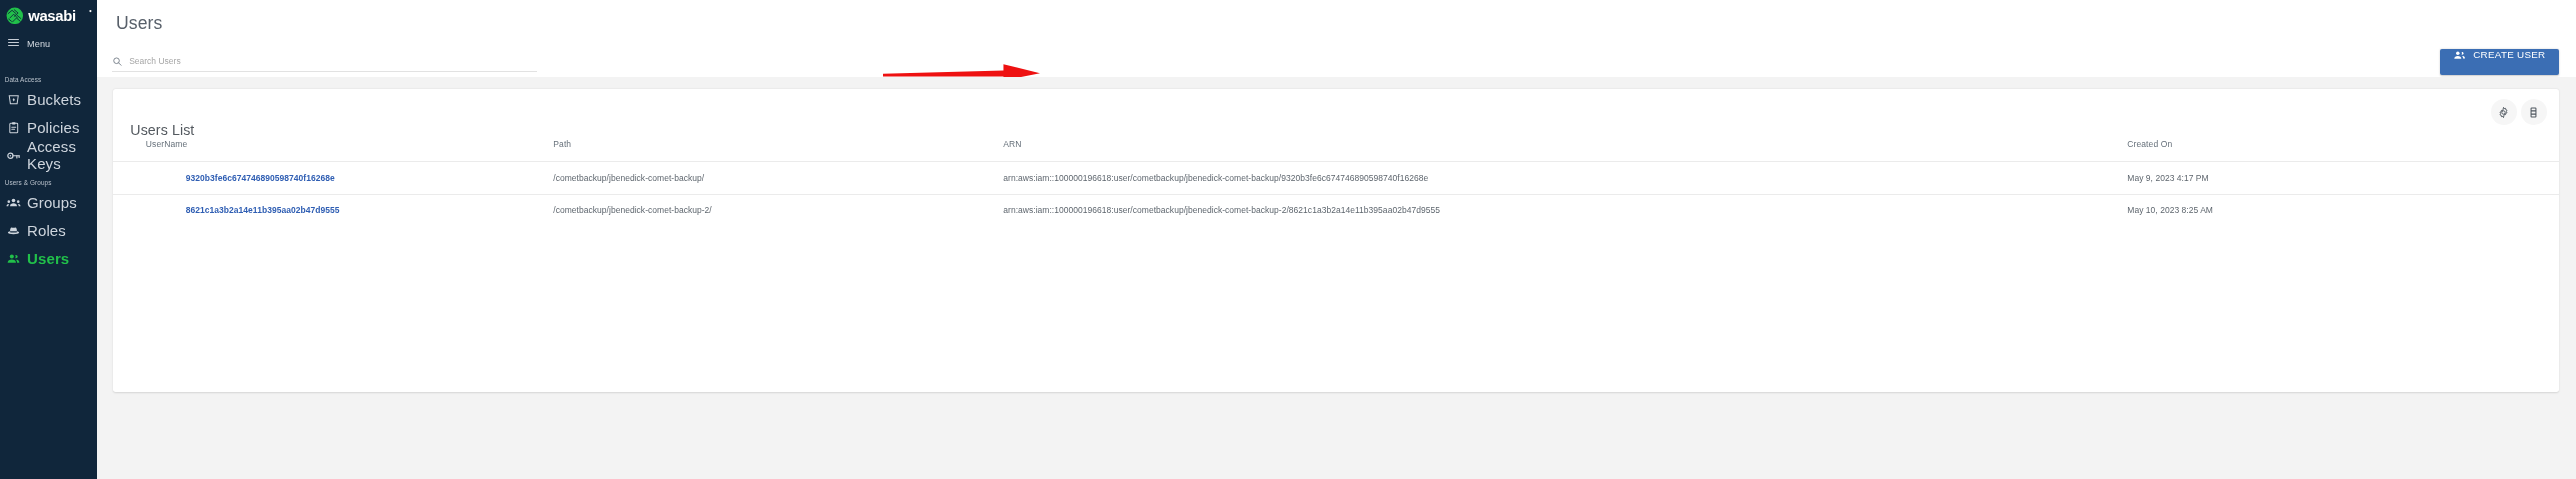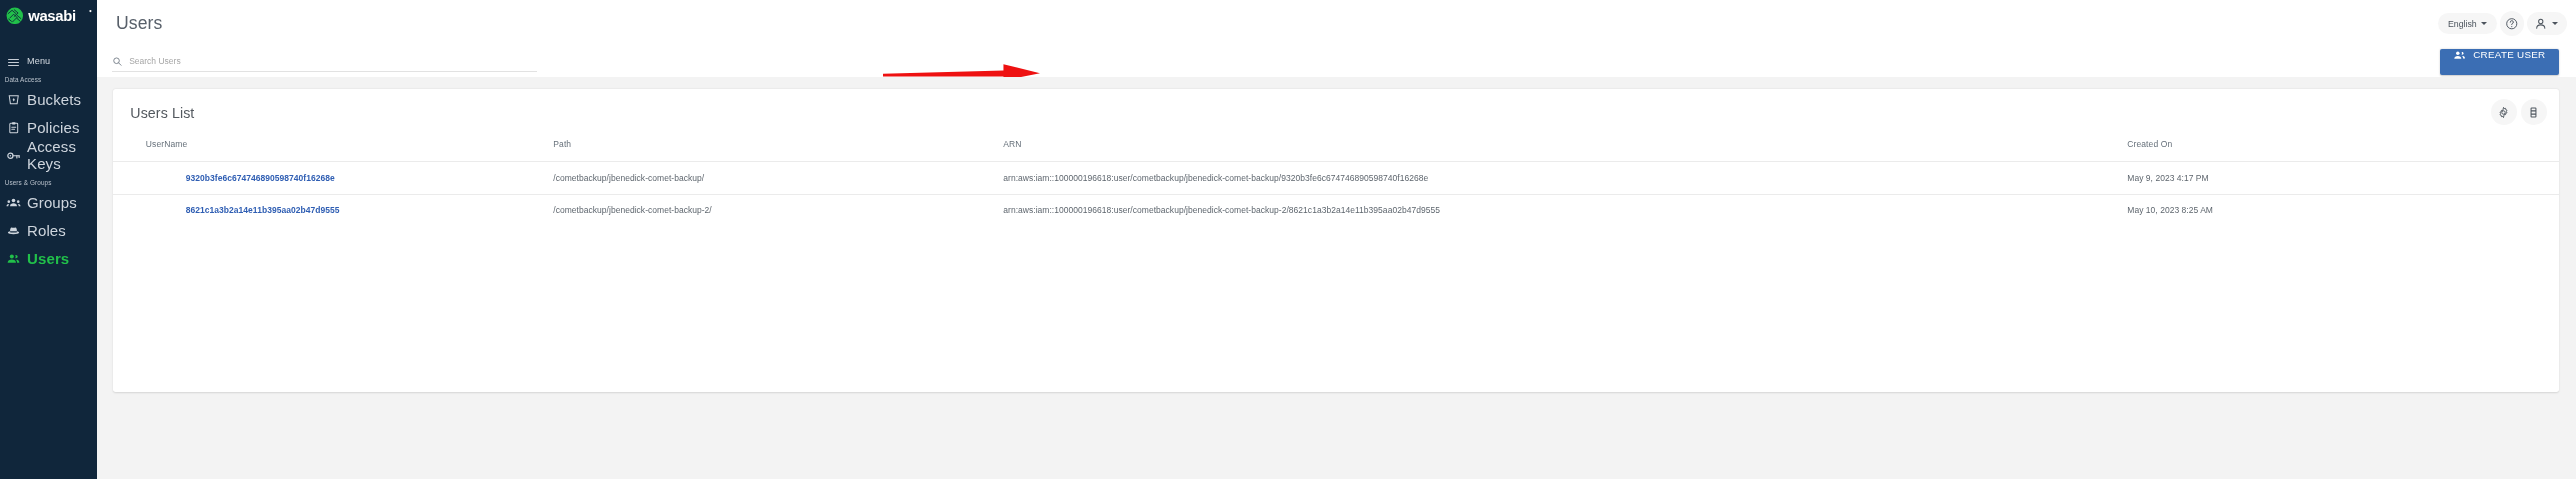--- a/index.html
+++ b/index.html
@@ -22,21 +22,21 @@
   .logo-row {
     height: 31px;
     display: flex; align-items: center;
     padding-left: 6.1px;
     gap: 4.7px;
   }
   .logo-mark { width: 17.6px; height: 17.6px; flex: 0 0 17.6px; display:block; }
   .logo-word { display:block; }
   .menu-row {
     height: 27px; margin-top: 8.1px;
-    display: flex; align-items: flex-end;
+    display: flex; align-items: flex-start;
     padding-left: 2.7px;
   }
   .menu-icon {
     width: 21.7px; flex: 0 0 21.7px;
     display: flex; flex-direction: column; align-items: center; gap: 2px;
   }
   .menu-icon i { display:block; width: 10.2px; height: 1.1px; background: #c7ced6; border-radius: 0.7px; }
   .menu-label {
     color: #d6dce3; font-size: 9.1px; letter-spacing: 0.1px;
     padding-left: 2.7px;
@@ -127,21 +127,21 @@
   }
 
   
   .content { position: relative; height: 403px; background: #f3f3f3; padding-top: 11.5px; }
   .card {
     margin: 0 17px 0 16.3px; background: #ffffff;
     border-radius: 2.7px; box-shadow: 0 0.7px 2px rgba(0,0,0,.13);
     height: 303px; position: relative; overflow: hidden;
   }
   .card-head {
-    height: 49px; display: flex; align-items: center;
+    height: 49px; display: flex; align-items: flex-end;
     padding: 0 13.5px 0 17px; position: relative;
   }
   .card-title { font-size: 14.2px; color: #53595f; letter-spacing: 0.1px; }
   .card-head-actions { position: absolute; right: 12.2px; top: 10.8px; display:flex; gap: 4.1px; }
   .round-ico { width: 26px; height: 26px; border-radius: 50%; background: #f6f6f6; display:flex; align-items:center; justify-content:center; cursor:pointer; }
 
   table.users { width: 100%; border-collapse: collapse; table-layout: fixed; }
   table.users th {
     text-align: left; font-weight: normal;
     font-size: 8.5px; color: #66707a;
@@ -280,40 +280,20 @@
       </span>
       <span class="nav-text">Users</span>
     </div>
   </aside>
 
   <section class="main">
 
     <div class="topbar">
       <h1 class="page-title">Users</h1>
 
-      <div class="topbar-right">
-        <div class="lang-btn">
-          <span>English</span>
-          <span class="caret"></span>
-        </div>
-        <div class="icon-btn">
-          <svg width="13.5" height="13.5" viewBox="0 0 24 24" fill="none" stroke="#4c545d" stroke-width="1.7">
-            <circle cx="12" cy="12" r="9"></circle>
-            <path d="M9.4 9.2a2.7 2.7 0 1 1 3.4 2.6c-.6.2-.8.7-.8 1.3v.5" stroke-linecap="round"></path>
-            <circle cx="12" cy="17" r="1" fill="#4c545d" stroke="none"></circle>
-          </svg>
-        </div>
-        <div class="user-btn">
-          <svg width="13.5" height="13.5" viewBox="0 0 24 24" fill="none" stroke="#4c545d" stroke-width="1.8">
-            <circle cx="12" cy="8" r="3.8"></circle>
-            <path d="M4.8 20c0-3.8 3.2-6 7.2-6s7.2 2.2 7.2 6" stroke-linecap="round"></path>
-          </svg>
-          <span class="caret"></span>
-        </div>
-      </div>
     </div>
 
     <div class="searchbar">
       <div class="search-wrap">
         <svg width="10.8" height="10.8" viewBox="0 0 24 24" fill="none" stroke="#6d7681" stroke-width="2">
           <circle cx="10.5" cy="10.5" r="6.5"></circle>
           <path d="M15.4 15.4L21 21" stroke-linecap="round"></path>
         </svg>
         <input class="search-input" type="text" placeholder="Search Users" style="">
       </div>

